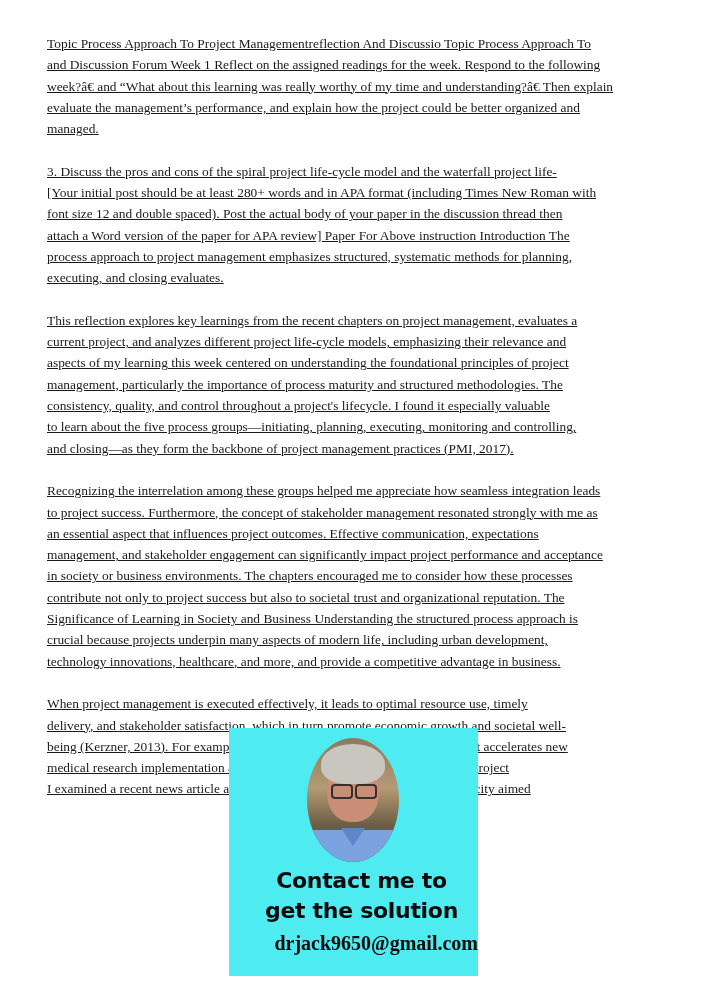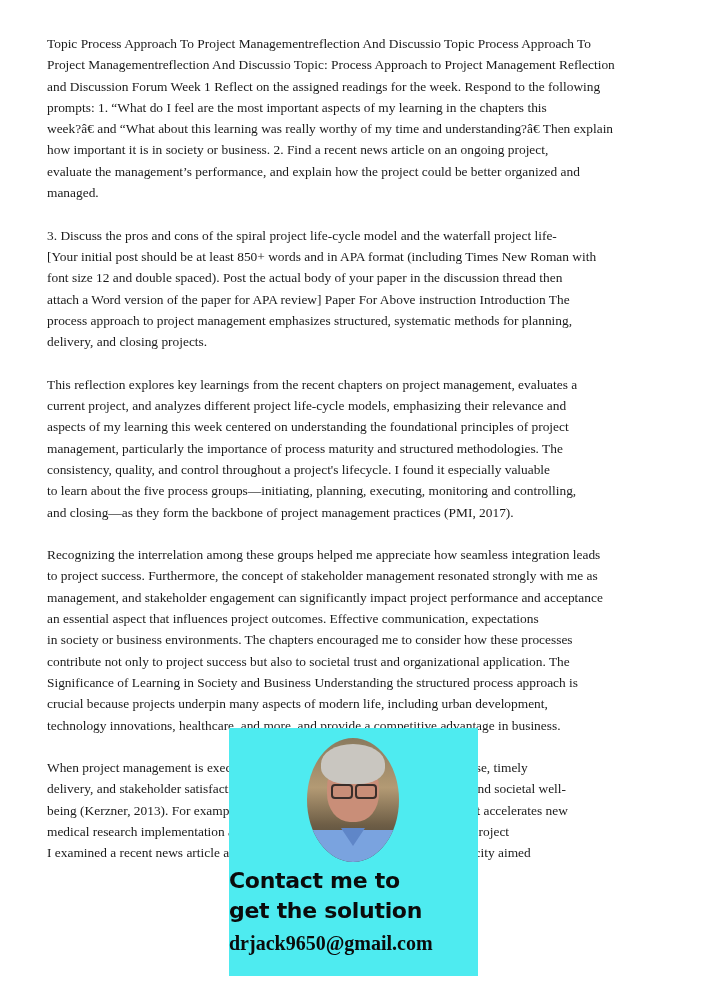--- a/index.html
+++ b/index.html
@@ -2,88 +2,85 @@
 <html><head>
 <meta charset="utf-8">
 <style>
   html, body { margin: 0; padding: 0; background: #ffffff; }
   body { width: 708px; height: 1000px; position: relative; overflow: hidden; }
   .page {
     position: absolute; left: 47px; top: 33px; width: 620px;
     font-family: "Liberation Serif", serif; font-size: 13.4px; line-height: 21.3px;
     color: #1a1a1a;
   }
-  .para { margin: 0 0 21.3px 0; }
+  .para { margin: 0 0 21.3px 0; text-decoration: underline; }
   .line { display: block; white-space: nowrap; }
   .overlay {
     position: absolute; left: 229px; top: 728px; width: 249px; height: 248px;
     background: #4eebf0;
   }
   .portrait {
     position: absolute; left: 78px; top: 10px; width: 92px; height: 124px;
     border-radius: 50%; overflow: hidden;
     background: linear-gradient(180deg, #8a7a5e 0%, #b39a74 40%, #6e5e46 70%, #3c3a38 100%);
   }
   .portrait .hair { position:absolute; left:14px; top:6px; width:64px; height:40px; border-radius:50% 50% 40% 40%; background:#c9c6c0; }
   .portrait .face { position:absolute; left:20px; top:20px; width:52px; height:64px; border-radius:46% 46% 44% 44%; background:#c98e78; }
   .portrait .glasses-l, .portrait .glasses-r { position:absolute; top:46px; width:18px; height:11px; border:2px solid #3a2e2a; border-radius:4px; }
   .portrait .glasses-l { left:24px; }
   .portrait .glasses-r { left:48px; }
   .portrait .shirt { position:absolute; left:0; top:92px; width:92px; height:40px; background:#7aa3df; }
   .portrait .collar { position:absolute; left:34px; top:90px; width:24px; height:18px; background:#5f86c8; clip-path: polygon(0 0, 50% 100%, 100% 0); }
   .cta {
-    position: absolute; left: 0; width: 249px; text-align: left;
+    position: absolute; left: 0; width: 249px; text-align: center;
     font-family: "DejaVu Sans", sans-serif; font-weight: bold; color: #0b0b0b;
-    font-size: 22px; line-height: 30px; letter-spacing: -0.3px;
+    font-size: 22px; line-height: 30px; letter-spacing: -0.3px; padding-left: 8px;
   }
   .cta1 { top: 138px; }
   .cta2 { top: 168px; }
   .email {
-    position: absolute; left: 0; top: 204px; width: 249px; text-align: left;
+    position: absolute; left: 0; top: 204px; width: 249px; text-align: right;
     font-family: "Liberation Serif", serif; font-weight: bold; font-size: 20px; color: #0b0b0b;
   }
 </style>
 </head>
 <body>
 
 <div class="page">
   <p class="para">
     <span class="line">Topic Process Approach To Project Managementreflection And Discussio Topic Process Approach To</span>
-    <span class="line">Project Managementreflection And Discussio Topic: Process Approach to Project Management Reflection</span>
     <span class="line">and Discussion Forum Week 1 Reflect on the assigned readings for the week. Respond to the following</span>
-    <span class="line">prompts: 1. “What do I feel are the most important aspects of my learning in the chapters this</span>
     <span class="line">week?â€ and “What about this learning was really worthy of my time and understanding?â€ Then explain</span>
-    <span class="line">how important it is in society or business. 2. Find a recent news article on an ongoing project,</span>
     <span class="line">evaluate the management’s performance, and explain how the project could be better organized and</span>
     <span class="line">managed.</span>
   </p>
   <p class="para">
     <span class="line">3. Discuss the pros and cons of the spiral project life-cycle model and the waterfall project life-</span>
-    <span class="line">[Your initial post should be at least 850+ words and in APA format (including Times New Roman with</span>
+    <span class="line">[Your initial post should be at least 280+ words and in APA format (including Times New Roman with</span>
     <span class="line">font size 12 and double spaced). Post the actual body of your paper in the discussion thread then</span>
     <span class="line">attach a Word version of the paper for APA review] Paper For Above instruction Introduction The</span>
     <span class="line">process approach to project management emphasizes structured, systematic methods for planning,</span>
-    <span class="line">delivery, and closing projects.</span>
+    <span class="line">executing, and closing evaluates.</span>
   </p>
   <p class="para">
     <span class="line">This reflection explores key learnings from the recent chapters on project management, evaluates a</span>
     <span class="line">current project, and analyzes different project life-cycle models, emphasizing their relevance and</span>
     <span class="line">aspects of my learning this week centered on understanding the foundational principles of project</span>
     <span class="line">management, particularly the importance of process maturity and structured methodologies. The</span>
     <span class="line">consistency, quality, and control throughout a project's lifecycle. I found it especially valuable</span>
     <span class="line">to learn about the five process groups—initiating, planning, executing, monitoring and controlling,</span>
     <span class="line">and closing—as they form the backbone of project management practices (PMI, 2017).</span>
   </p>
   <p class="para">
     <span class="line">Recognizing the interrelation among these groups helped me appreciate how seamless integration leads</span>
     <span class="line">to project success. Furthermore, the concept of stakeholder management resonated strongly with me as</span>
+    <span class="line">an essential aspect that influences project outcomes. Effective communication, expectations</span>
     <span class="line">management, and stakeholder engagement can significantly impact project performance and acceptance</span>
-    <span class="line">an essential aspect that influences project outcomes. Effective communication, expectations</span>
     <span class="line">in society or business environments. The chapters encouraged me to consider how these processes</span>
-    <span class="line">contribute not only to project success but also to societal trust and organizational application. The</span>
+    <span class="line">contribute not only to project success but also to societal trust and organizational reputation. The</span>
     <span class="line">Significance of Learning in Society and Business Understanding the structured process approach is</span>
     <span class="line">crucial because projects underpin many aspects of modern life, including urban development,</span>
     <span class="line">technology innovations, healthcare, and more, and provide a competitive advantage in business.</span>
   </p>
   <p class="para">
     <span class="line">When project management is executed effectively, it leads to optimal resource use, timely</span>
     <span class="line">delivery, and stakeholder satisfaction, which in turn promote economic growth and societal well-</span>
     <span class="line">being (Kerzner, 2013). For example, in healthcare, effective project management accelerates new</span>
     <span class="line">medical research implementation and service delivery. Evaluation of a Current Project</span>
     <span class="line">I examined a recent news article about a public transit project in a metropolitan city aimed</span>

